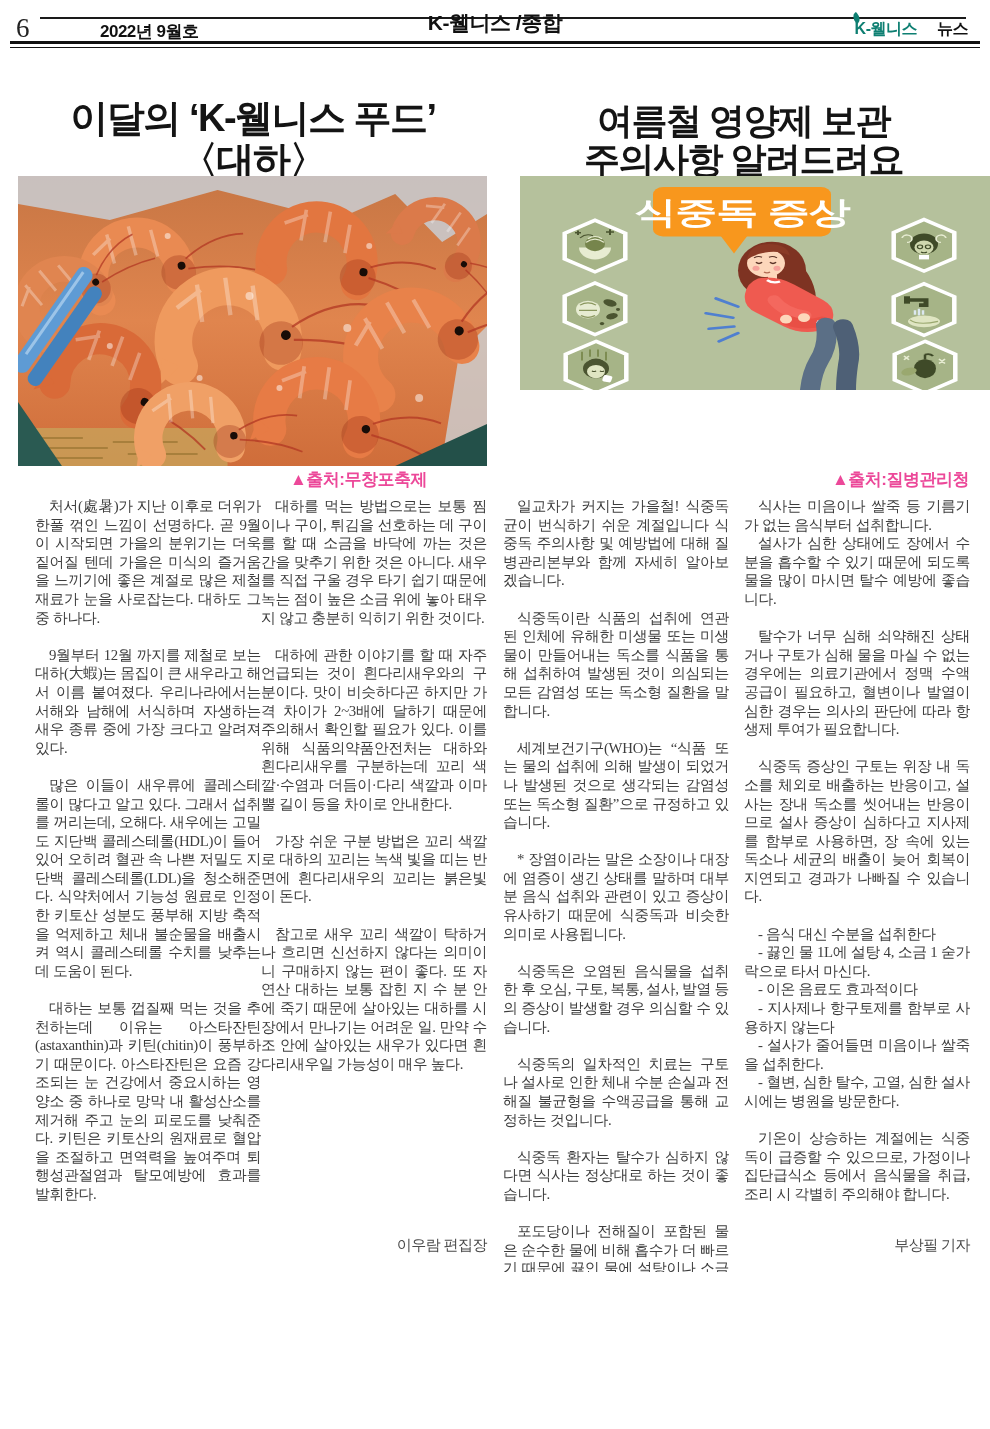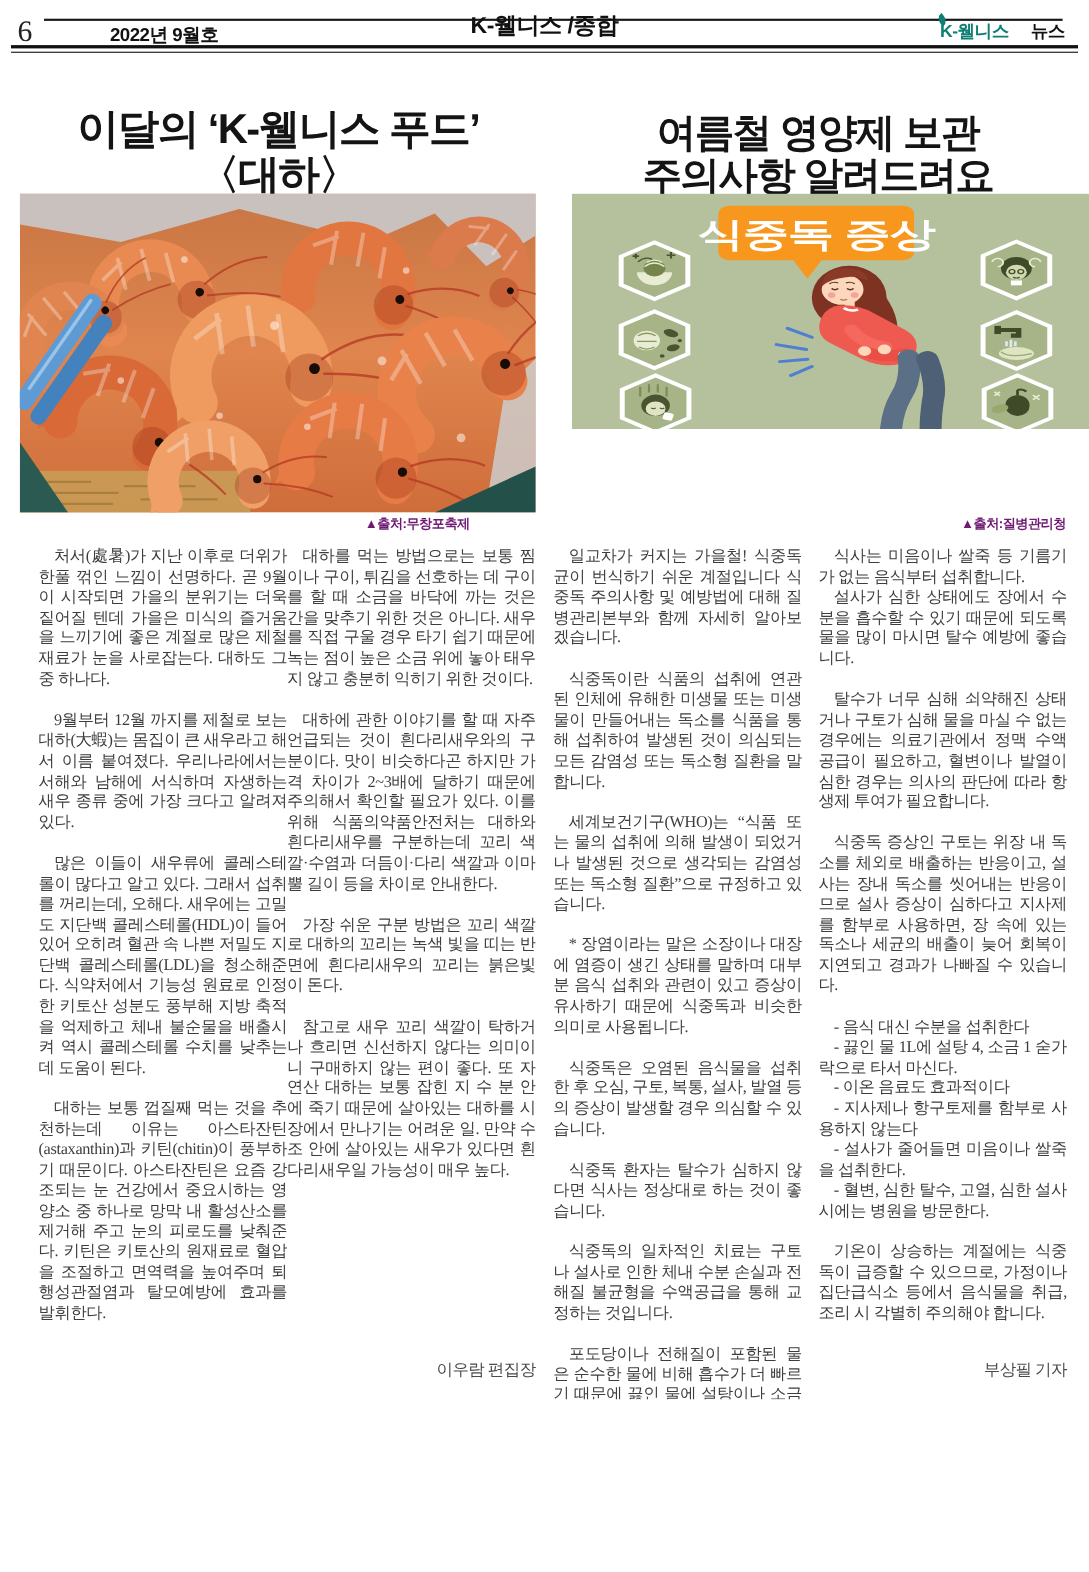--- a/index.html
+++ b/index.html
@@ -29,21 +29,21 @@
          font-weight:900;color:#141414;line-height:1.09;letter-spacing:-1.5px;}
   .title-left{left:18px;width:470px;top:73px;font-size:38px;}
   .title-right{left:502px;width:483px;top:77px;font-size:36px;}
   .title span{display:block;}
 
   
   .figure{position:absolute;top:176px;margin:0;padding:0;}
   .figure-left{left:18px;width:469px;height:290px;}
   .figure-right{left:520px;width:483px;height:214px;}
   .figure svg{display:block;width:100%;height:100%;}
-  .caption{position:absolute;top:468px;font-size:12px;font-weight:bold;color:#701a75;
+  .caption{position:absolute;top:468px;font-size:17px;font-weight:bold;color:#ec4899;
            font-family:"Liberation Sans",sans-serif;letter-spacing:-0.5px;}
   .caption-left{left:18px;width:469px;text-align:right;padding-right:60px;box-sizing:border-box;}
   .caption-right{left:502px;width:483px;text-align:right;padding-right:16px;box-sizing:border-box;}
 
   
   .col{position:absolute;top:497px;width:226px;height:775px;overflow:hidden;
        font-size:14.8px;line-height:18.6px;text-align:justify;color:#3d3d3d;letter-spacing:-0.3px;}
   .col1{left:35px;}.col2{left:261px;}.col3{left:503px;}.col4{left:744px;}
   .col p{margin:0 0 18.6px;text-indent:14px;}
   .col p.tight{margin-bottom:0;}
@@ -243,22 +243,22 @@
     </svg>
   </figure>
   <div class="caption caption-right">▲출처:질병관리청</div>
 
   <div class="col col3">
     <p class="p">일교차가 커지는 가을철! 식중독균이 번식하기 쉬운 계절입니다 식중독 주의사항 및 예방법에 대해 질병관리본부와 함께 자세히 알아보겠습니다.</p>
     <p class="p">식중독이란 식품의 섭취에 연관된 인체에 유해한 미생물 또는 미생물이 만들어내는 독소를 식품을 통해 섭취하여 발생된 것이 의심되는 모든 감염성 또는 독소형 질환을 말합니다.</p>
     <p class="p">세계보건기구(WHO)는 “식품 또는 물의 섭취에 의해 발생이 되었거나 발생된 것으로 생각되는 감염성 또는 독소형 질환”으로 규정하고 있습니다.</p>
     <p class="p">* 장염이라는 말은 소장이나 대장에 염증이 생긴 상태를 말하며 대부분 음식 섭취와 관련이 있고 증상이 유사하기 때문에 식중독과 비슷한 의미로 사용됩니다.</p>
     <p class="p">식중독은 오염된 음식물을 섭취한 후 오심, 구토, 복통, 설사, 발열 등의 증상이 발생할 경우 의심할 수 있습니다.</p>
+    <p class="p">식중독의 일차적인 치료는 구토나 설사로 인한 체내 수분 손실과 전해질 불균형을 수액공급을 통해 교정하는 것입니다.</p>
     <p class="p">식중독 환자는 탈수가 심하지 않다면 식사는 정상대로 하는 것이 좋습니다.</p>
-    <p class="p">식중독의 일차적인 치료는 구토나 설사로 인한 체내 수분 손실과 전해질 불균형을 수액공급을 통해 교정하는 것입니다.</p>
     <p class="p">포도당이나 전해질이 포함된 물은 순수한 물에 비해 흡수가 더 빠르기 때문에 끓인 물에 설탕이나 소금을 타서 마시거나(끓인 물 1L에 설탕 4 티스푼, 소금 1 티스푼) 시중의 이온음료를 마시는 것이 도움이 됩니다.</p>
   </div>
   <div class="col col4">
     <p class="p tight">식사는 미음이나 쌀죽 등 기름기가 없는 음식부터 섭취합니다.</p>
     <p class="p">설사가 심한 상태에도 장에서 수분을 흡수할 수 있기 때문에 되도록 물을 많이 마시면 탈수 예방에 좋습니다.</p>
     <p class="p">탈수가 너무 심해 쇠약해진 상태거나 구토가 심해 물을 마실 수 없는 경우에는 의료기관에서 정맥 수액 공급이 필요하고, 혈변이나 발열이 심한 경우는 의사의 판단에 따라 항생제 투여가 필요합니다.</p>
     <p class="p">식중독 증상인 구토는 위장 내 독소를 체외로 배출하는 반응이고, 설사는 장내 독소를 씻어내는 반응이므로 설사 증상이 심하다고 지사제를 함부로 사용하면, 장 속에 있는 독소나 세균의 배출이 늦어 회복이 지연되고 경과가 나빠질 수 있습니다.</p>
     <div class="bullets">
       <p>- 음식 대신 수분을 섭취한다</p>
       <p>- 끓인 물 1L에 설탕 4, 소금 1 숟가락으로 타서 마신다.</p>

